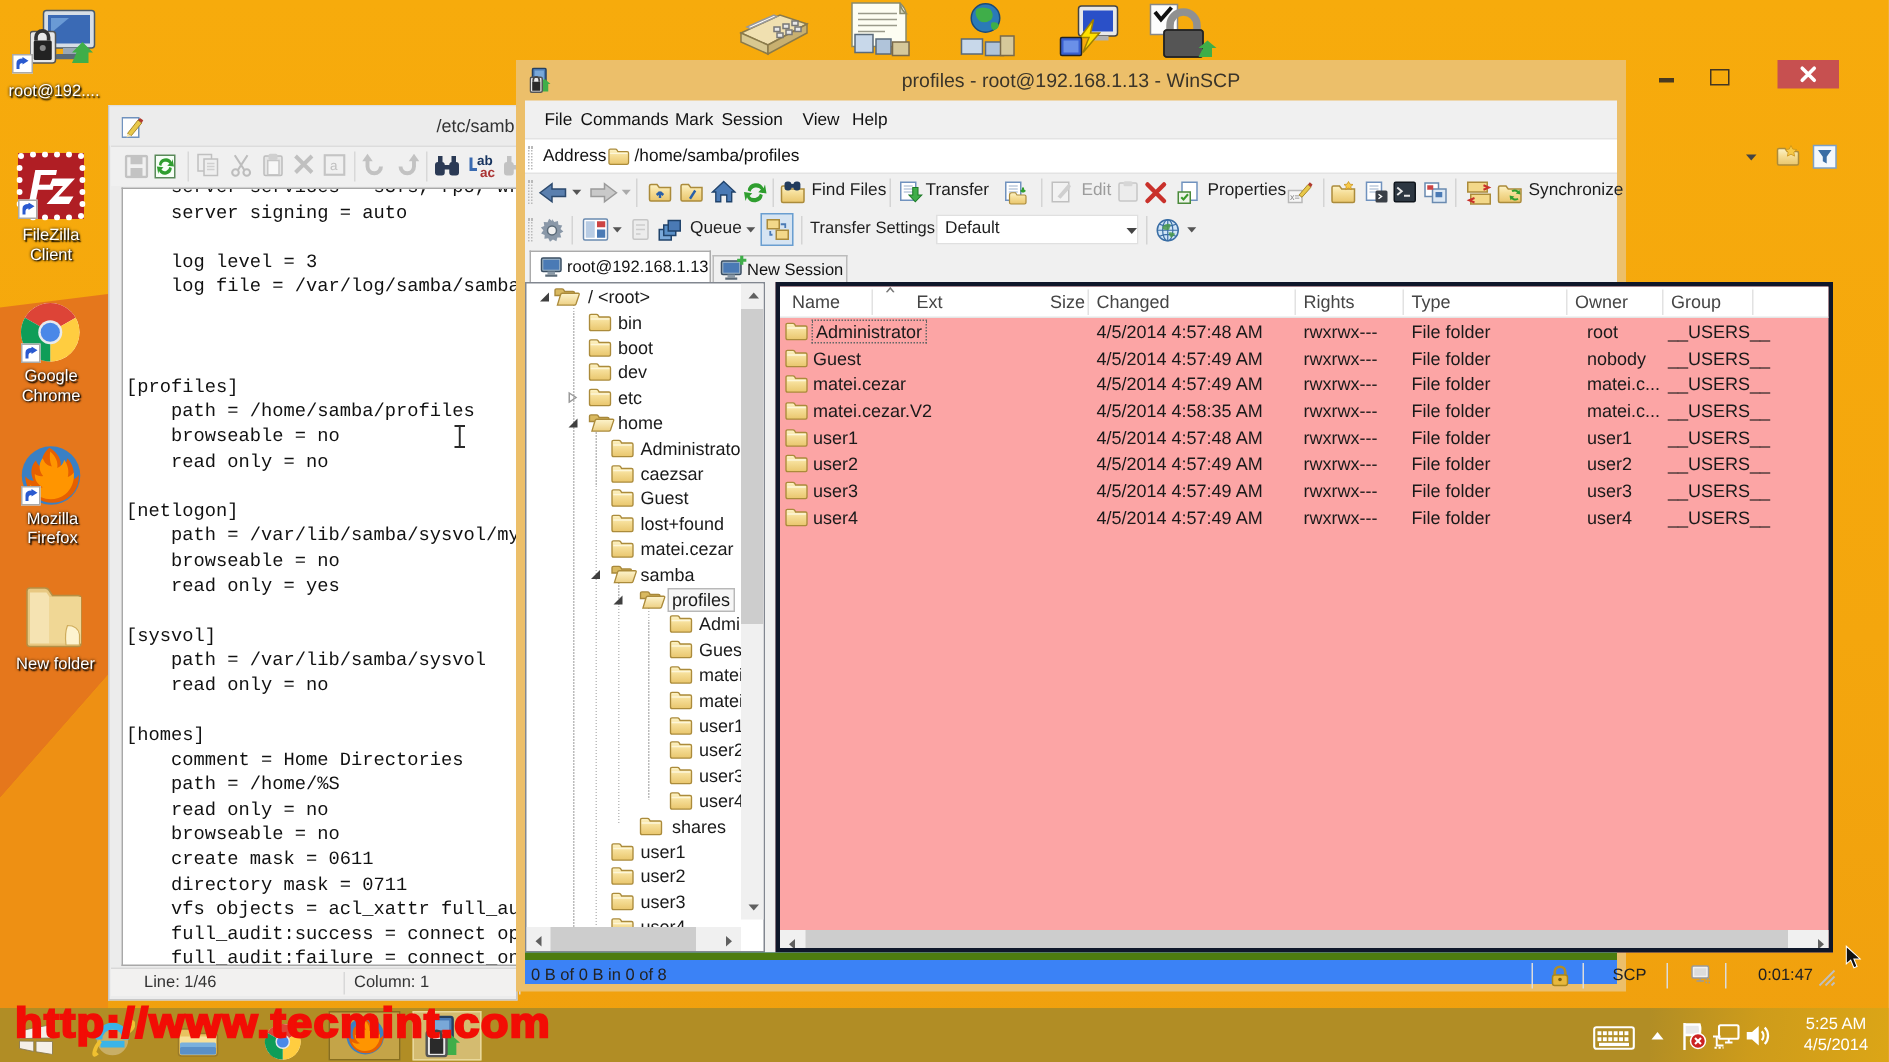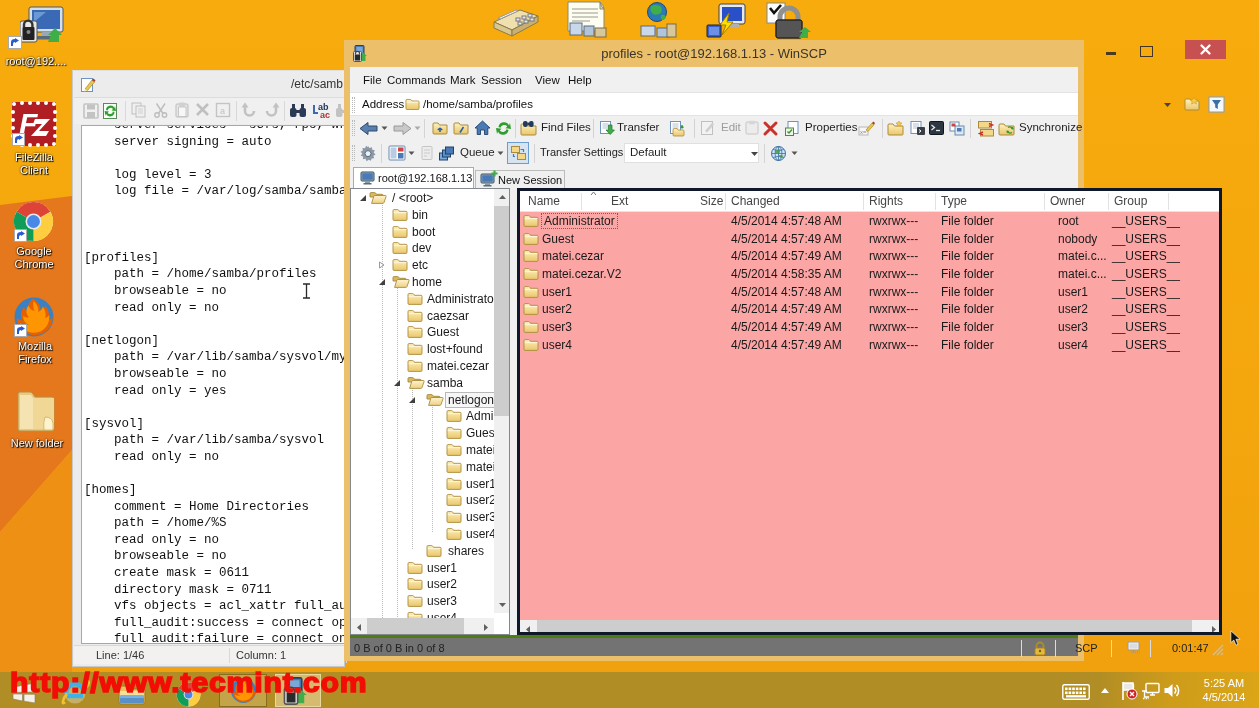--- a/index.html
+++ b/index.html
@@ -49,22 +49,22 @@
 .tbtext.gray { color:#9c9c9c; }
 #tabs { position:absolute; left:0; top:99px; width:100%; height:24px; }
 #panels { position:absolute; left:0; top:121px; right:0; bottom:21px; background:#f0f0f0; }
 #tree { position:absolute; left:0px; top:0px; width:160px; bottom:0px; background:#fff; border:1px solid #828790; overflow:hidden; }
 #flist { position:absolute; left:167px; top:0px; width:705px; bottom:0; background:#fca5a5; border:3px solid #0f172a; overflow:hidden; }
 .tguide { position:absolute; width:1px; background-image:repeating-linear-gradient(180deg,#bbb 0 1px,transparent 1px 2px); }
 .trowtext { position:absolute; font-size:12px; color:#1a1a1a; white-space:nowrap; }
 .trowtext.sel { outline:1px solid #b8b8b8; background:#f6f6f6; padding:0 2px; margin-left:-2px; }
 .fhdr { position:absolute; font-size:12px; color:#454545; white-space:nowrap; }
 .frow { position:absolute; font-size:12px; color:#1a1a1a; white-space:nowrap; }
-#scpstatus { position:absolute; left:0; bottom:0px; width:100%; height:21px; background:#737373;
-  border-top:3px solid #4d7c0f; font-size:11px; color:#222; }
+#scpstatus { position:absolute; left:0; bottom:0px; width:100%; height:21px; background:#3b82f6;
+  border-top:5px solid #4d7c0f; font-size:11px; color:#222; }
 #addr span { font-size:12px; color:#111; }
 
 
 #taskbar { position:absolute; left:0; top:672px; width:1259px; height:36px; background:#b18d25; }
 #clock { position:absolute; right:4px; top:4px; width:62px; color:#fff; font-size:11px; text-align:center; line-height:14px; }
 
 
 #wm { position:absolute; left:10px; top:667px; font-size:29px; font-weight:bold;
   color:#f20d05; -webkit-text-stroke:1.6px #f20d05; letter-spacing:0.8px;
   font-family:"Liberation Sans",sans-serif; transform-origin:left top; transform:scale(1.04,0.96); }
@@ -672,21 +672,21 @@
 <svg class="abs" style="left:56px;top:186px;" width="18" height="15">
             <use href="#fopen"></use>
           </svg>
 <span class="trowtext" style="left:76px;top:187px;">samba</span>
 <svg class="abs" style="left:57px;top:207px;" width="8" height="8">
             <use href="#triexp"></use>
           </svg>
 <svg class="abs" style="left:75px;top:203px;" width="18" height="15">
             <use href="#fopen"></use>
           </svg>
-<span class="trowtext sel" style="left:97px;top:204px;">netlogon</span>
+<span class="trowtext sel" style="left:97px;top:204px;">profiles</span>
 <svg class="abs" style="left:95px;top:219px;" width="16" height="15">
             <use href="#fclosed"></use>
           </svg>
 <span class="trowtext" style="left:115px;top:220px;">Admini</span>
 <svg class="abs" style="left:95px;top:236px;" width="16" height="15">
             <use href="#fclosed"></use>
           </svg>
 <span class="trowtext" style="left:115px;top:237px;">Guest</span>
 <svg class="abs" style="left:95px;top:253px;" width="16" height="15">
             <use href="#fclosed"></use>

